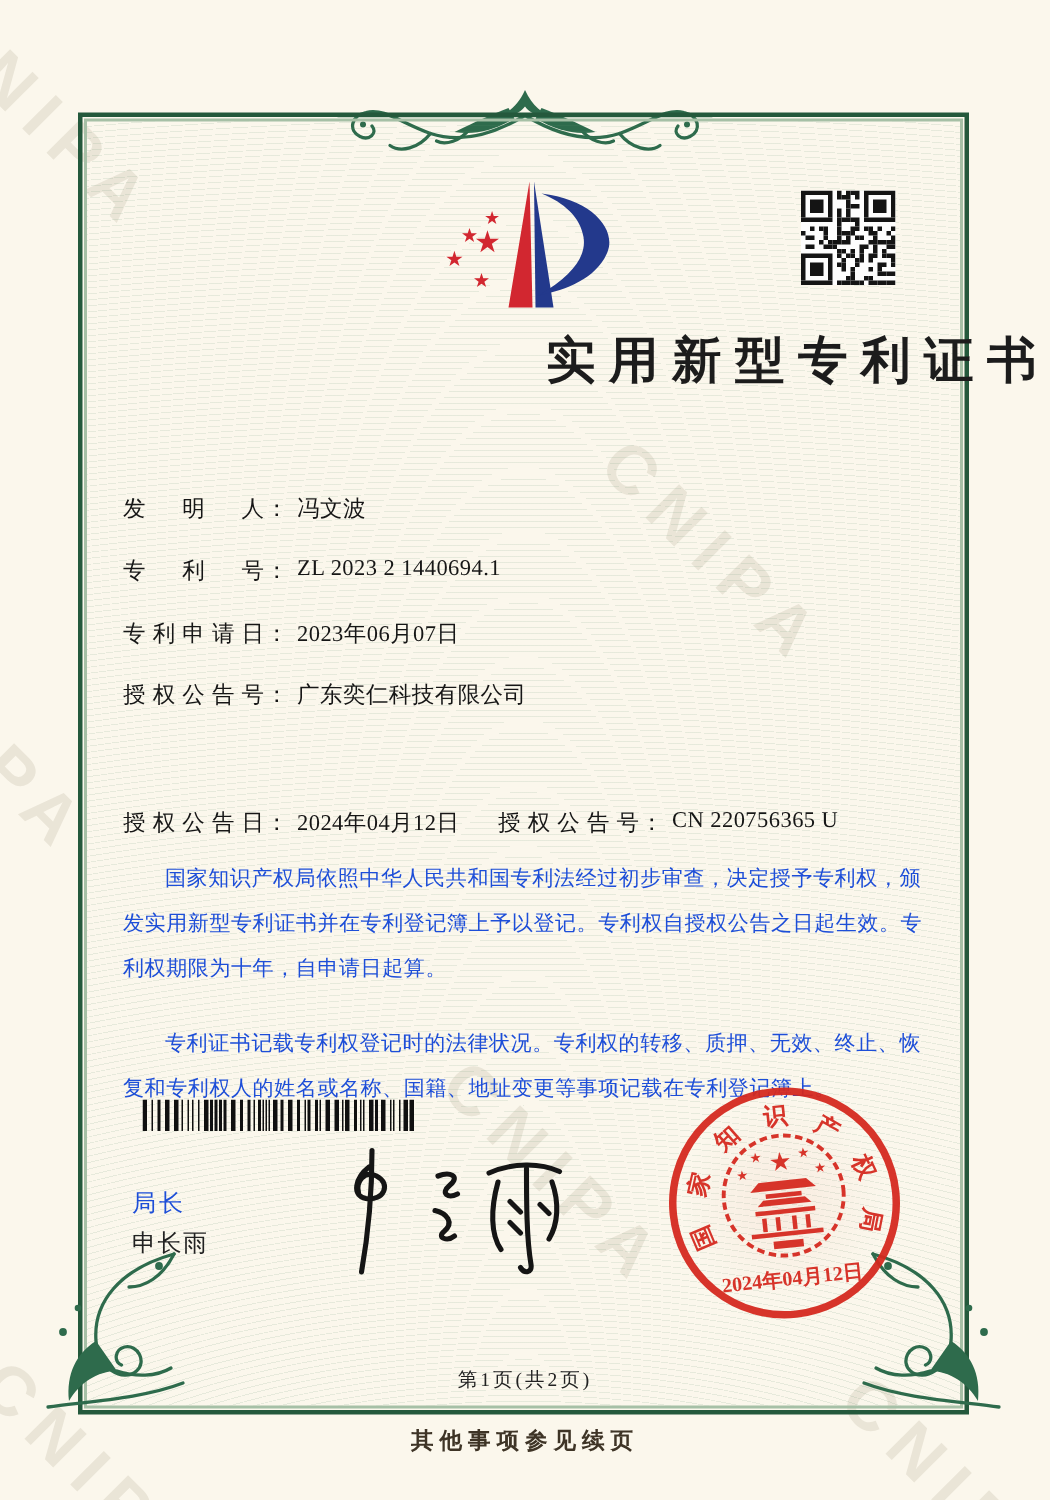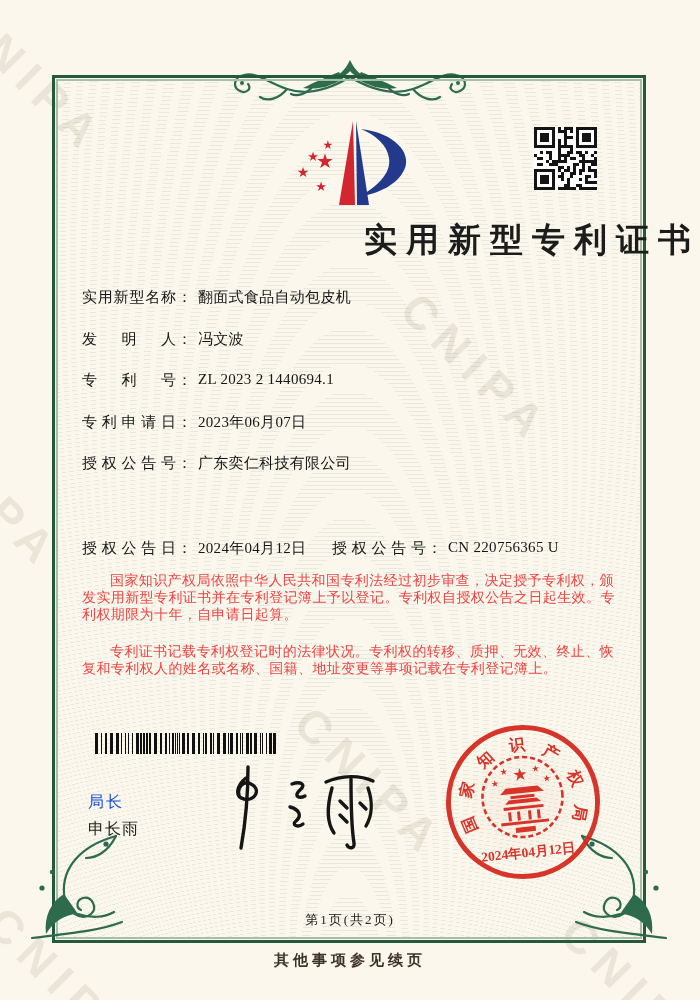--- a/index.html
+++ b/index.html
@@ -23,21 +23,21 @@
   .qr rect{fill:#141414}
   .title{position:absolute;left:0;width:700px;top:218px;text-align:right;font-size:33px;font-weight:bold;letter-spacing:9px}
   .f-row{position:absolute;left:82px;font-size:15px;white-space:nowrap;color:#161616}
   .f-label{display:inline-block;width:94px;text-align:justify;text-align-last:justify;vertical-align:top}
   .f-colon{display:inline-block;margin:0 6px 0 1px;vertical-align:top}
   .f-value{display:inline-block;vertical-align:top;letter-spacing:.3px}
   .row-name{top:288px}.row-inventor{top:330px}.row-patentno{top:371px}.row-filing{top:413px}
   .row-patentee{top:454px}.row-addr{top:495px}.row-grant{top:539px;width:537px}
   .row-addr .f-value{white-space:normal;width:380px;line-height:21px}
   .grant-no-group{position:absolute;left:250px;top:0}
-  .paras{position:absolute;left:82px;top:572px;width:537px;font-size:14px;line-height:17px;letter-spacing:.4px;color:#ef4444}
+  .paras{position:absolute;left:82px;top:572px;width:537px;font-size:14px;line-height:30px;letter-spacing:.4px;color:#1d4ed8}
   .paras p{text-indent:2em}
   .paras p + p{margin-top:20px}
   .barcode{position:absolute;left:95px;top:733px}
   .sig-title{position:absolute;left:88px;top:792px;font-size:16px;letter-spacing:2px;
              font-family:"Liberation Sans","DejaVu Sans",sans-serif;color:#1d4ed8}
   .sig-name{position:absolute;left:88px;top:819px;font-size:16px;letter-spacing:1px;
             font-family:"Liberation Sans","DejaVu Sans",sans-serif;color:#222}
   .sig-script{position:absolute;left:206px;top:762px}
   .seal{position:absolute;left:446px;top:725px;width:154px;height:154px;transform:rotate(-6deg);opacity:.94}
   .seal-ring{position:absolute;inset:0;border:5px solid var(--seal-red,#d5281e);border-radius:50%;
@@ -255,23 +255,20 @@
       <rect x="45" y="60" width="3" height="3"></rect>
       <rect x="48" y="60" width="3" height="3"></rect>
       <rect x="51" y="60" width="3" height="3"></rect>
       <rect x="54" y="60" width="3" height="3"></rect>
       <rect x="57" y="60" width="3" height="3"></rect>
       <rect x="60" y="60" width="3" height="3"></rect>
     </svg>
 
   <div class="title">实用新型专利证书</div>
 
-  <div class="f-row row-name">
-    <span class="f-label">实用新型名称</span><span class="f-colon">：</span><span class="f-value">翻面式食品自动包皮机</span>
-  </div>
   <div class="f-row row-inventor">
     <span class="f-label">发明人</span><span class="f-colon">：</span><span class="f-value">冯文波</span>
   </div>
   <div class="f-row row-patentno">
     <span class="f-label">专利号</span><span class="f-colon">：</span><span class="f-value">ZL 2023 2 1440694.1</span>
   </div>
   <div class="f-row row-filing">
     <span class="f-label">专利申请日</span><span class="f-colon">：</span><span class="f-value">2023年06月07日</span>
   </div>
   <div class="f-row row-patentee">

